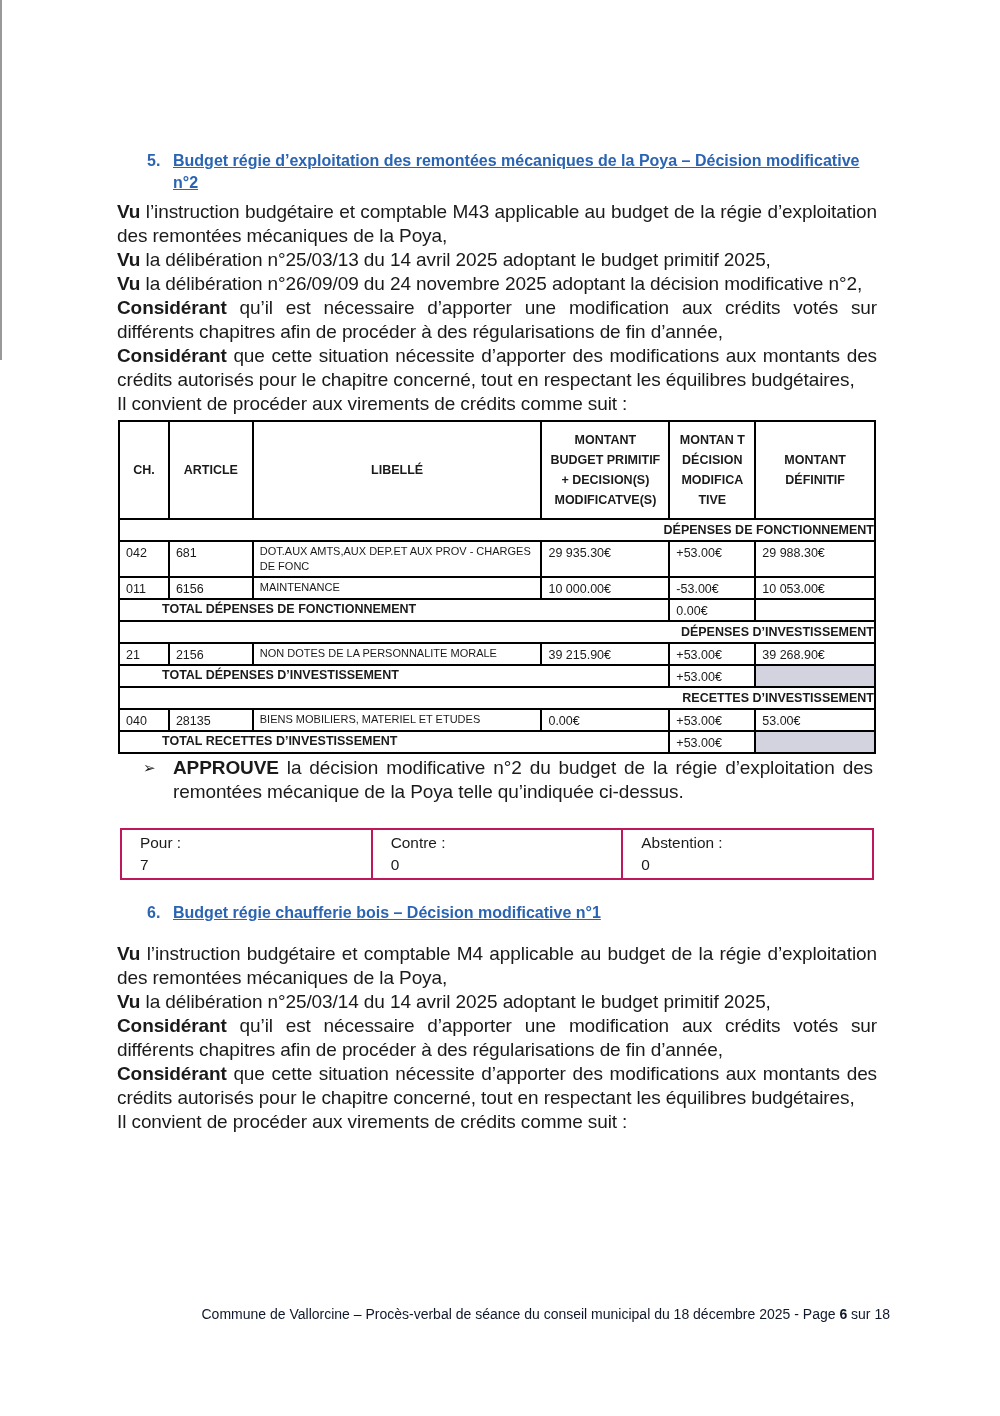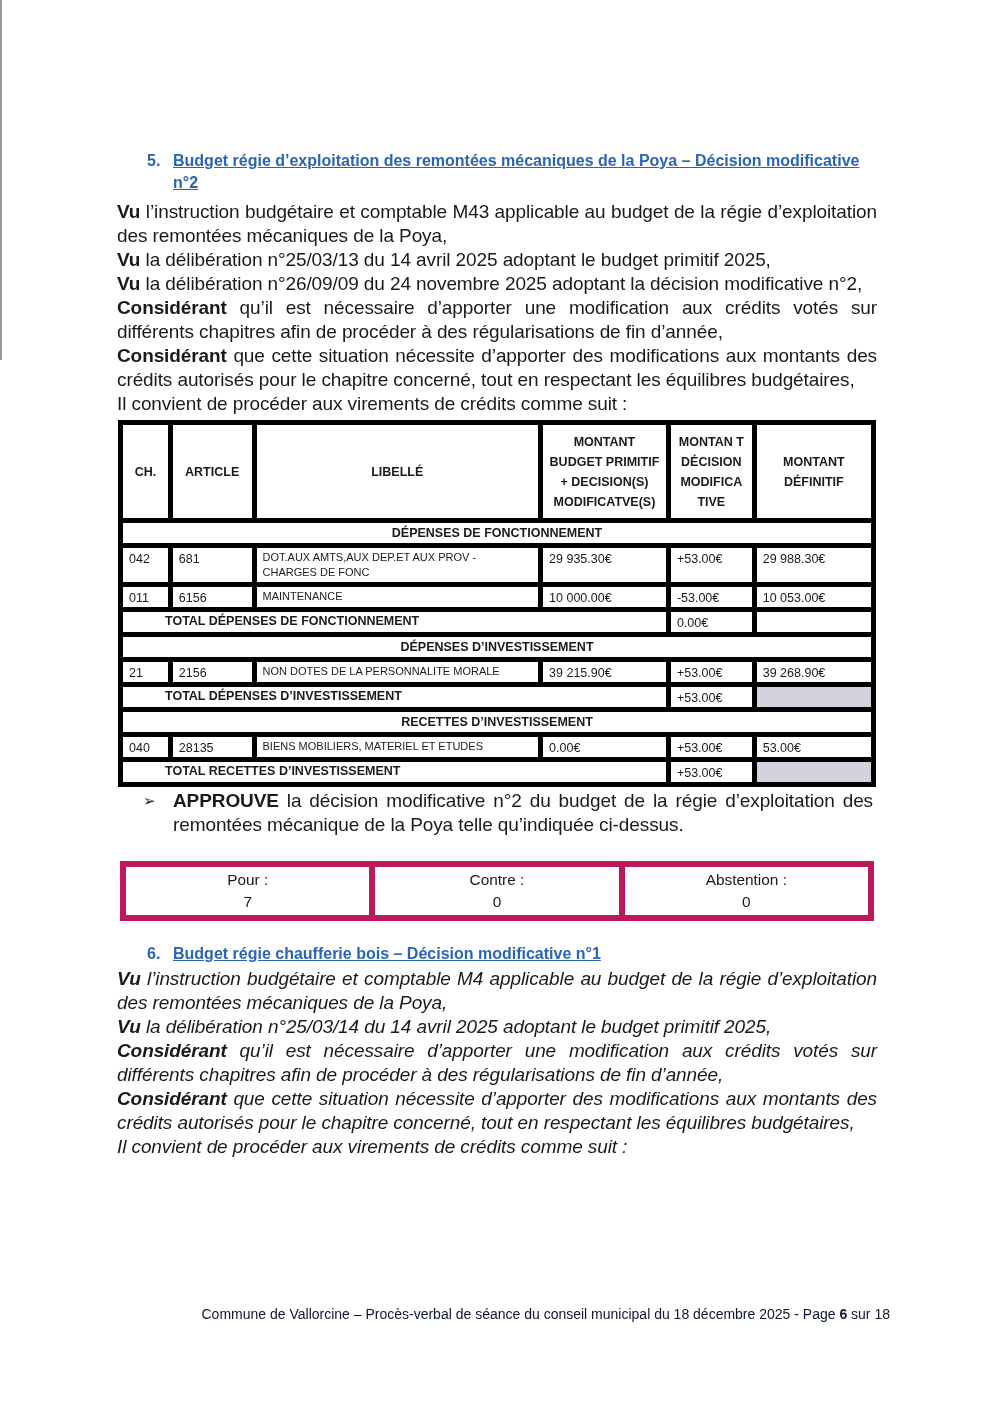--- a/index.html
+++ b/index.html
@@ -16,42 +16,42 @@
     display: flex; padding-left: 30px;
   }
   .heading .num { width: 26px; flex: none; }
   .heading .title { text-decoration: underline; }
 
   table.budget {
     border-collapse: collapse; width: 758px; margin-top: 4px; margin-left: 1px;
     font-size: 12px;
   }
   table.budget th, table.budget td {
-    border: 5px solid #000000; padding: 2px 6px; vertical-align: top;
+    border: 2px solid #000000; padding: 2px 6px; vertical-align: top;
   }
   table.budget th {
     font-weight: bold; font-size: 12.5px; text-align: center; vertical-align: middle; line-height: 20px;
   }
   table.budget td.section {
-    text-align: center; font-weight: bold; font-size: 12.5px; padding: 2px 0; line-height: 16px; border-radius: 9px;
+    text-align: right; font-weight: bold; font-size: 12.5px; padding: 2px 0; line-height: 16px; border-radius: 9px;
   }
   table.budget td.total { font-weight: bold; font-size: 12.5px; padding-left: 42px; }
   table.budget td.shaded { background: #d3d3e0; }
   table.budget td.lib { font-size: 11px; line-height: 15px; }
   table.budget td.amt { font-size: 12.5px; padding-top: 4px; }
 
   .decision-title { font-weight: bold; font-size: 15.4px; margin-top: 26px; line-height: 22px; }
   .bullet { display: flex; margin-left: 26px; margin-top: 2px; }
   .bullet .arrow { width: 30px; flex: none; font-size: 15px; line-height: 24px; }
 
   table.vote {
     border-collapse: collapse; width: 754px; margin-top: 24px; margin-left: 3px;
     font-size: 15.4px;
   }
-  table.vote td { border: 6px solid #be185d; text-align: center; width: 33.3%; padding: 2px 18px; line-height: 22px; }
+  table.vote td { border: 2px solid #be185d; text-align: left; width: 33.3%; padding: 2px 18px; line-height: 22px; }
 
   .footer {
     position: absolute; left: 110px; top: 1303px; width: 780px; text-align: right;
     font-size: 14px; line-height: 22px; color: #0f172a;
   }
   .footer b { font-weight: bold; }
 </style>
 </head>
 <body>
 
@@ -174,21 +174,21 @@
         <div>0</div>
       </td>
     </tr>
   </tbody>
     </table>
 
   <div class="heading" style="margin-top:22px;">
     <span class="num">6.</span>
     <span class="title">Budget régie chaufferie bois – Décision modificative n°1</span>
   </div>
-  <div id="s6-paras" style="margin-top:2px;font-style:italic;">
+  <div id="s6-paras" style="margin-top:18px;">
       <div class="p"><b>Vu</b><span> l’instruction budgétaire et comptable M4 applicable au budget de la régie d’exploitation des remontées mécaniques de la Poya,</span></div>
       <div class="p"><b>Vu</b><span> la délibération n°25/03/14 du 14 avril 2025 adoptant le budget primitif 2025,</span></div>
       <div class="p"><b>Considérant</b><span> qu’il est nécessaire d’apporter une modification aux crédits votés sur différents chapitres afin de procéder à des régularisations de fin d’année,</span></div>
       <div class="p"><b>Considérant</b><span> que cette situation nécessite d’apporter des modifications aux montants des crédits autorisés pour le chapitre concerné, tout en respectant les équilibres budgétaires,</span></div>
       <div class="p"><span>Il convient de procéder aux virements de crédits comme suit :</span></div>
     </div>
 </div>
 
 <div class="footer">
   <span>Commune de Vallorcine – Procès-verbal de séance du conseil municipal du 18 décembre 2025 - Page </span><b>6</b><span> sur 18</span>

